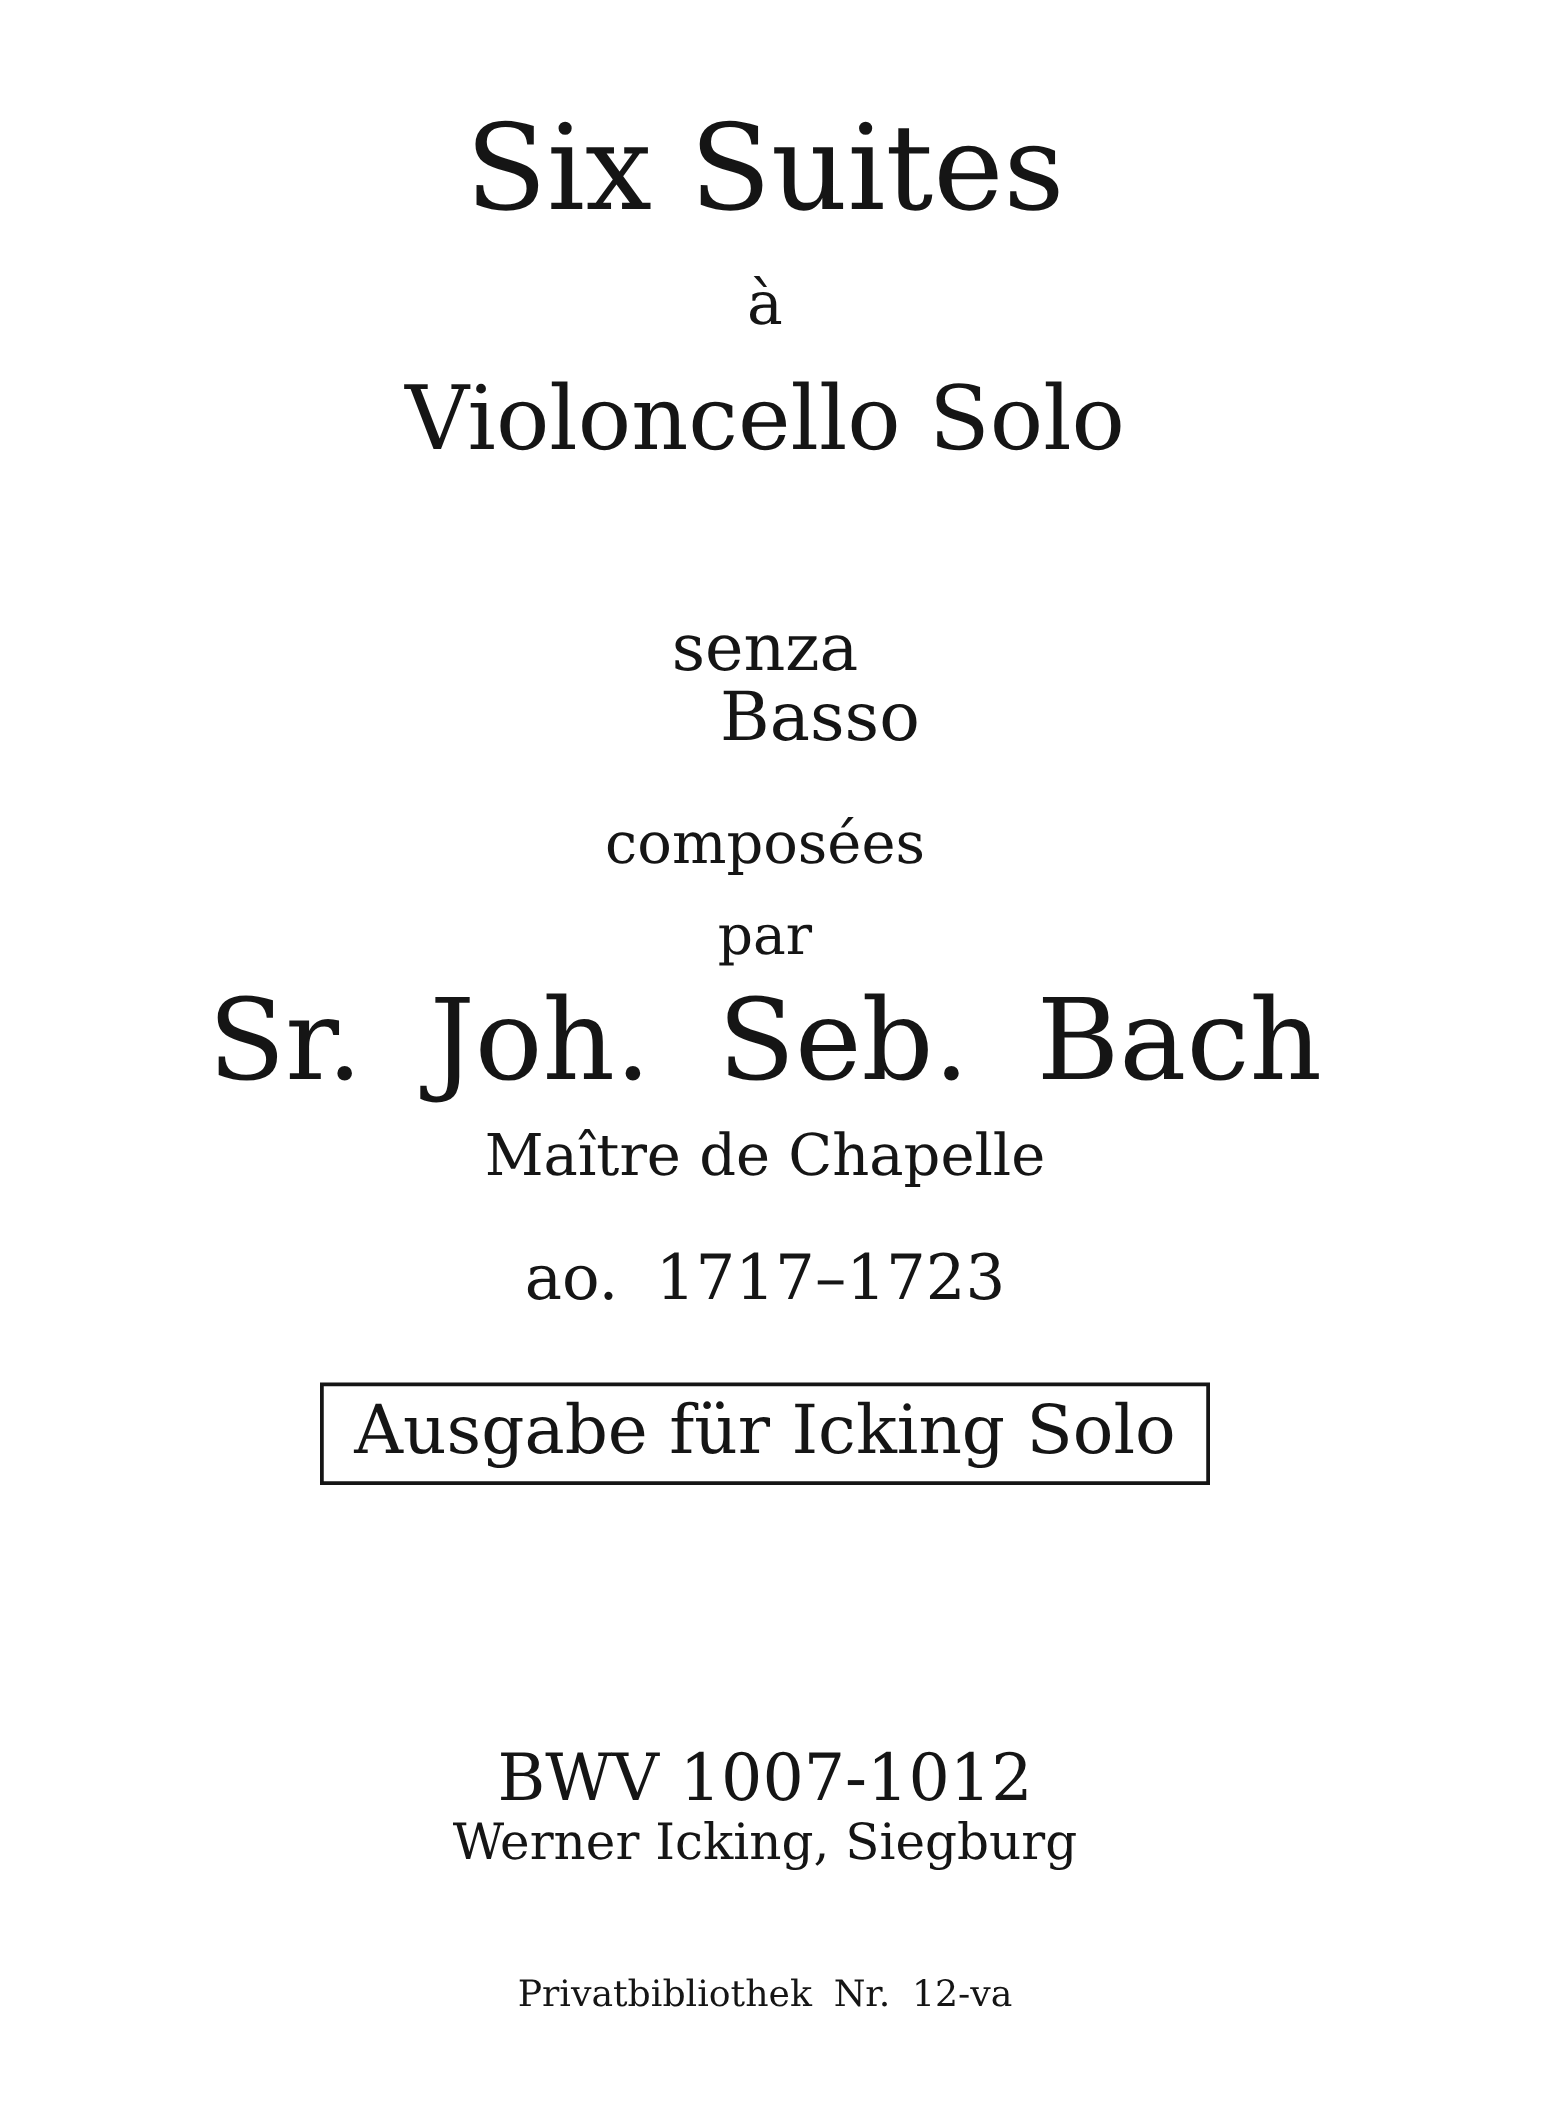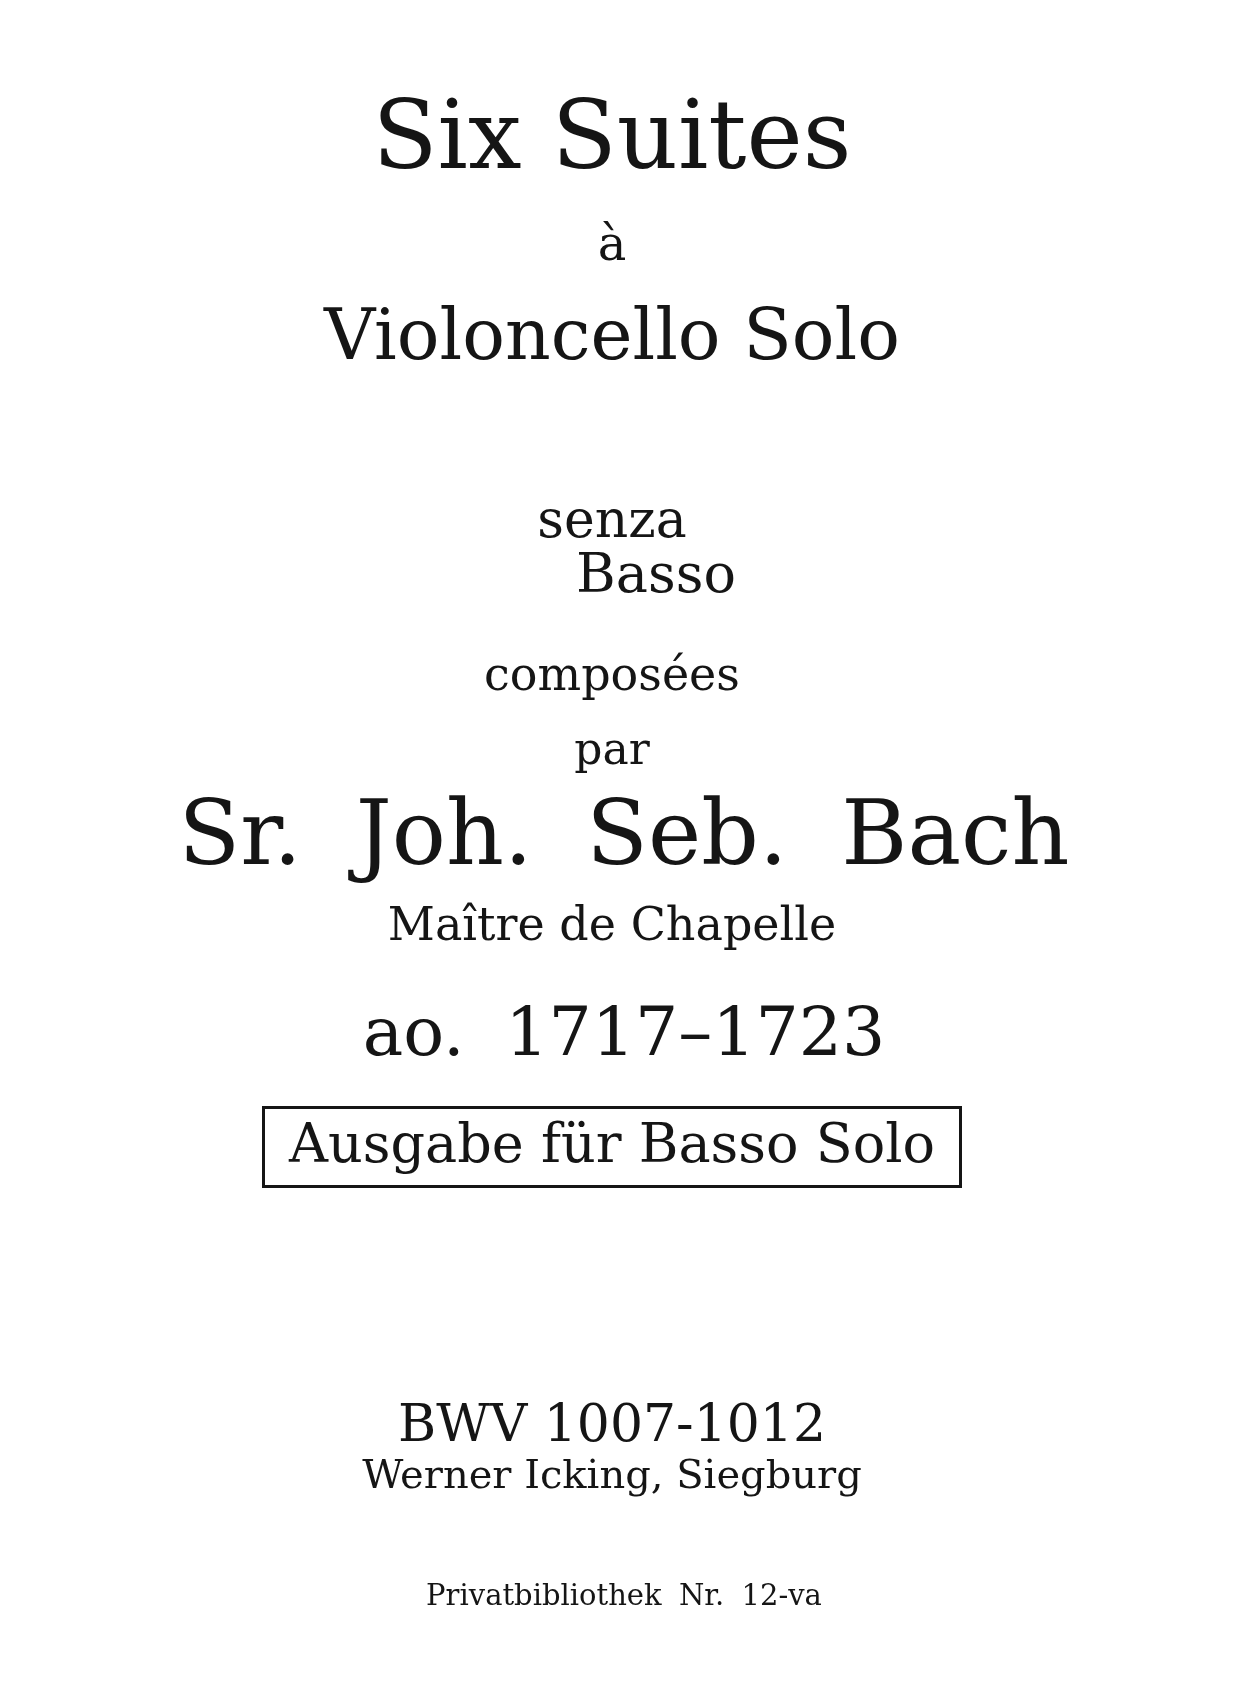--- a/index.html
+++ b/index.html
@@ -23,32 +23,31 @@
   .line {
     position: absolute;
     left: 0;
     width: 1224px;           
     text-align: center;
     white-space: nowrap;
     line-height: 1.05;
   }
   .latex-space {
     word-spacing: 0.28em;    
-    padding-left: 12px;
   }
   .t-main      { top: 86px;   font-size: 95px; }
   .t-conn      { top: 218px;  font-size: 48px; }
   .t-instr     { top: 298px;  font-size: 71px; }
   .t-senza     { top: 492px;  font-size: 52px; }
   .t-basso     { top: 546px;  font-size: 54px; margin-left: 44px; }
   .t-comp      { top: 650px;  font-size: 46px; }
   .t-par       { top: 726px;  font-size: 44px; }
   .t-composer  { top: 786px;  font-size: 90px; }
   .t-role      { top: 900px;  font-size: 46px; }
-  .t-years     { top: 996px;  font-size: 68px; }
+  .t-years     { top: 996px;  font-size: 50px; }
   .t-boxline   { top: 1106px; font-size: 54px; }
   .edition-box {
     display: inline-block;
     border: 3px solid #151515;
     padding: 7px 24px 12px 24px;
     background: #ffffff;
   }
   .t-bwv       { top: 1396px; font-size: 52px; }
   .t-publisher { top: 1453px; font-size: 40px; }
   .t-library   { top: 1580px; font-size: 29px; }
@@ -73,21 +72,21 @@
   <div class="line t-par">par</div>
 
   <div class="line t-composer latex-space">Sr. Joh. Seb. Bach</div>
 
   <div class="line t-role">Maître de Chapelle</div>
 
   <div class="line t-years latex-space">ao. 1717–1723</div>
 
   <div class="line t-boxline">
     <span class="edition-box">
-      <span>Ausgabe für Basso Solo</span>
+      <span>Ausgabe für Icking Solo</span>
     </span>
   </div>
 
   <div class="line t-bwv">BWV 1007-1012</div>
 
   <div class="line t-publisher">Werner Icking, Siegburg</div>
 
   <div class="line t-library latex-space">Privatbibliothek Nr. 12-va</div>
 
 </div>

